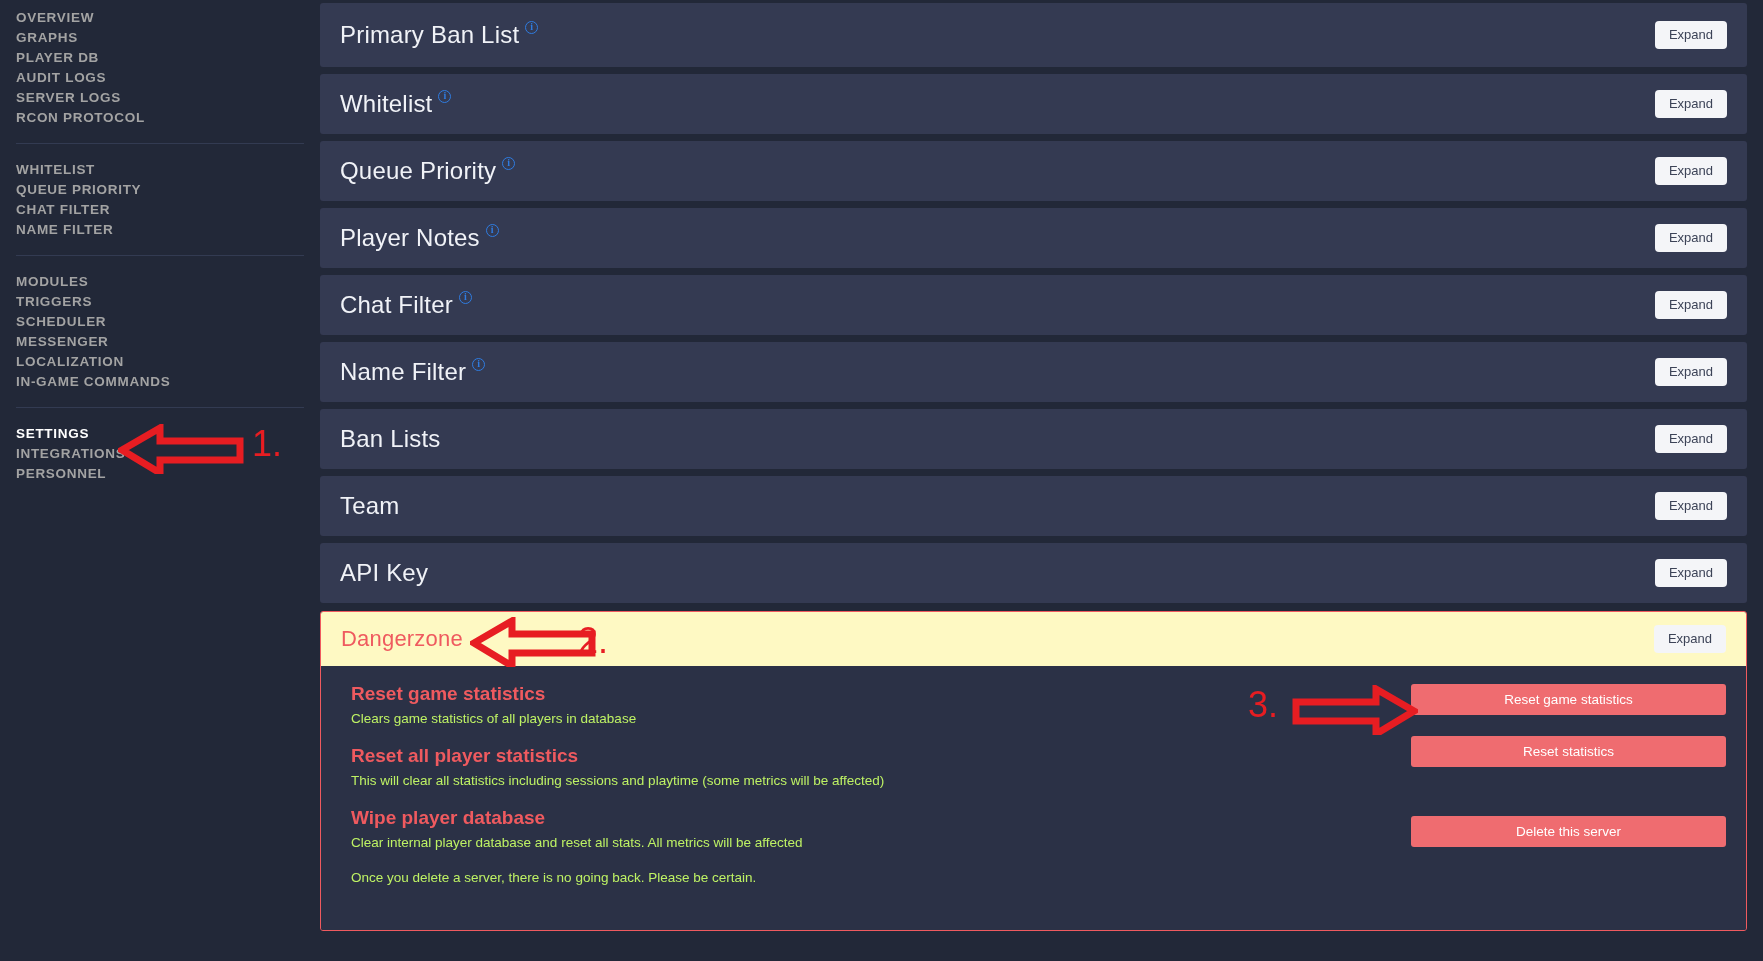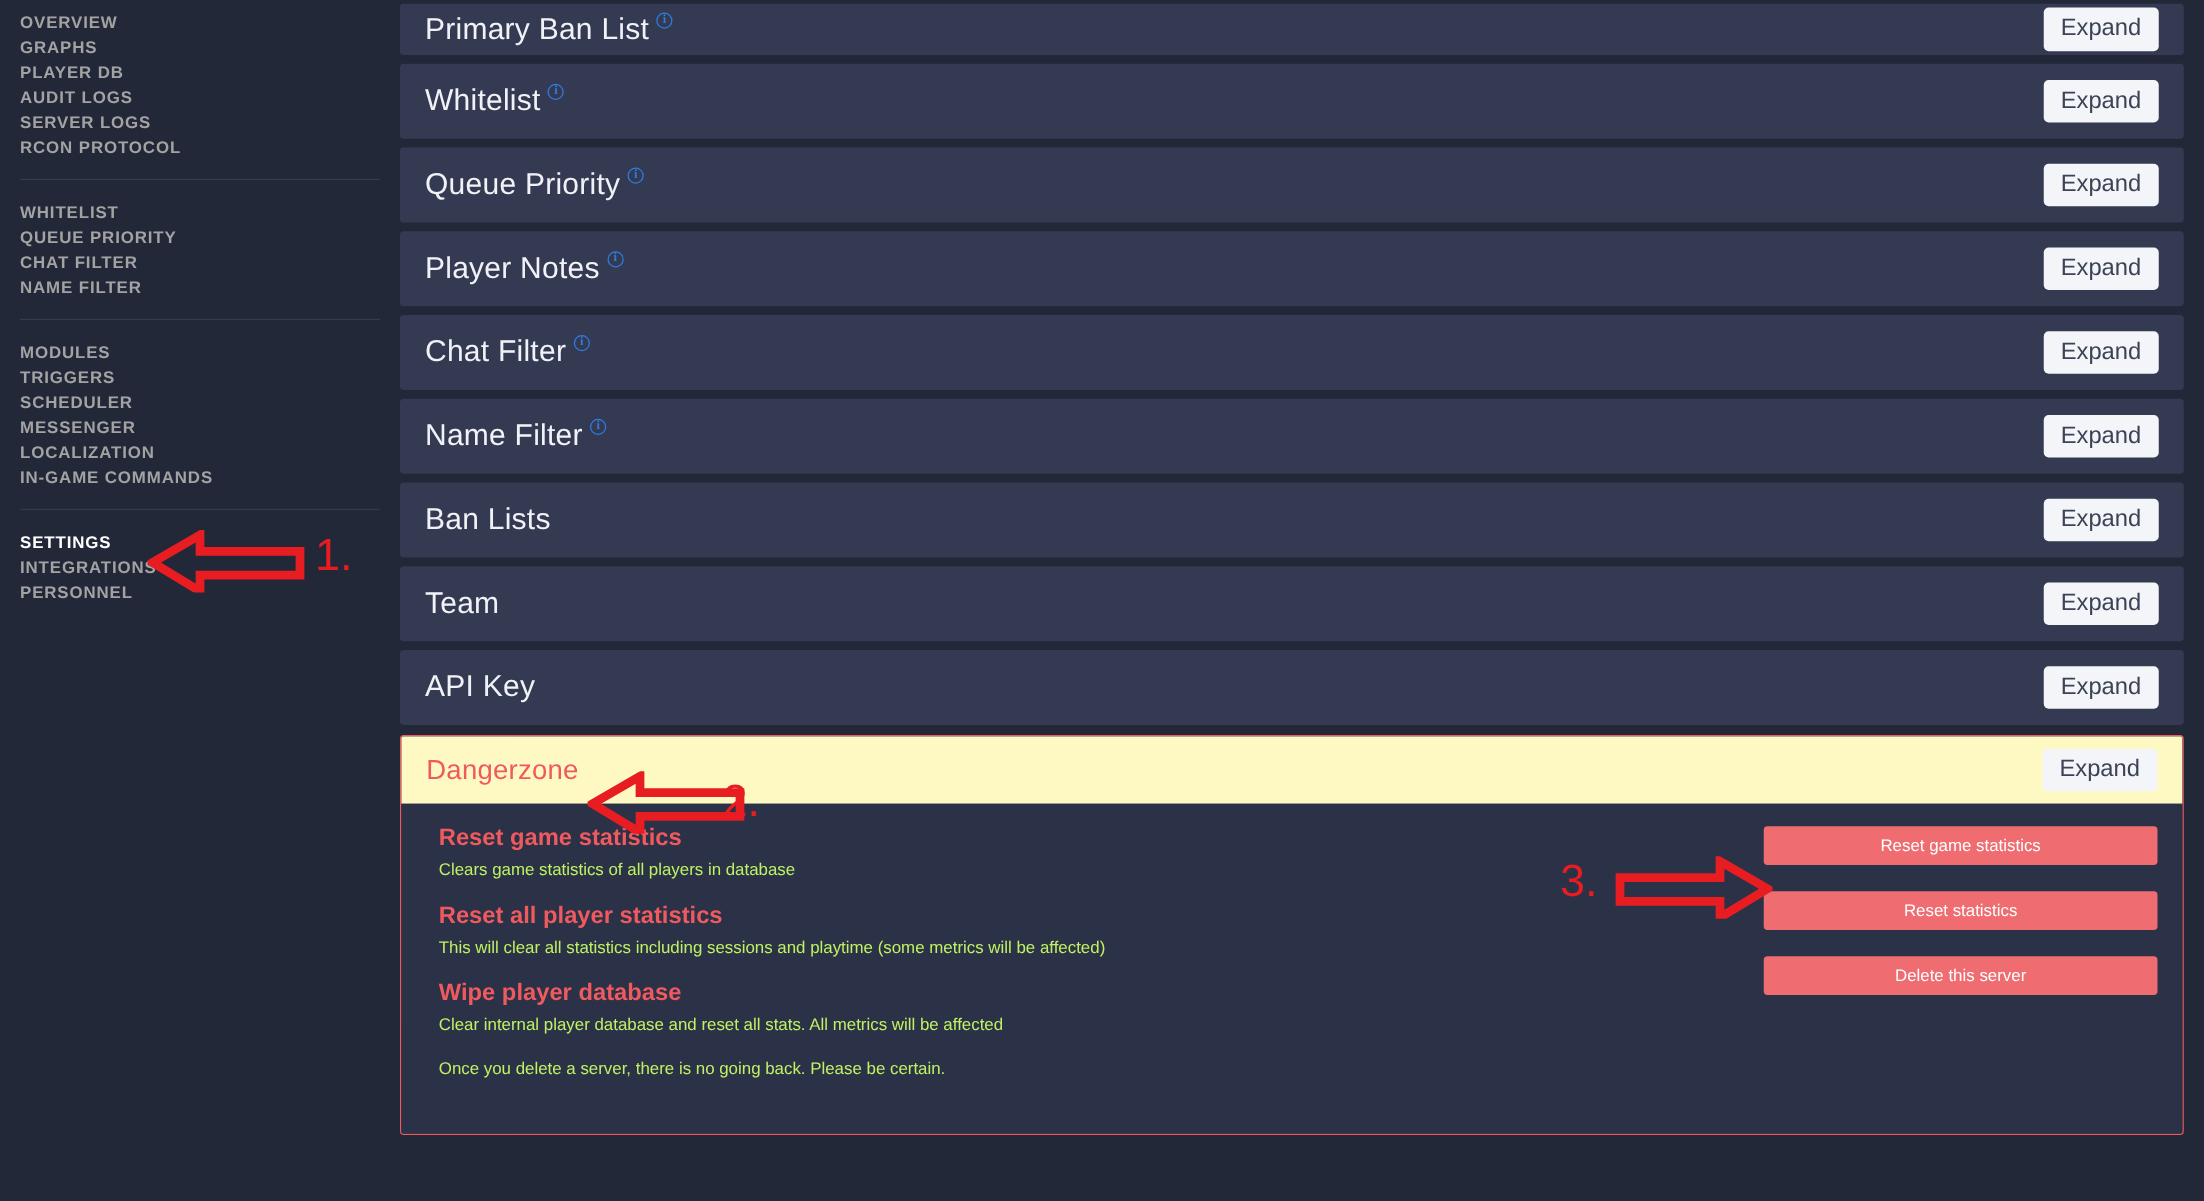--- a/index.html
+++ b/index.html
@@ -63,21 +63,21 @@
     background: #343a52;
     border-radius: 3px;
     margin-bottom: 7px;
     display: flex;
     align-items: center;
     justify-content: space-between;
     padding: 0 20px 0 20px;
     height: 60px;
     position: relative;
   }
-  .card:first-child { margin-top: 3px; height: 41px; }
+  .card:first-child { margin-top: 3px; height: 64px; }
 
   .card-title {
     font-size: 24px;
     font-weight: 400;
     color: #f0f2f7;
     letter-spacing: 0.2px;
     display: flex;
     align-items: flex-start;
     line-height: 1;
   }
@@ -99,21 +99,21 @@
     cursor: pointer;
     flex: 0 0 auto;
   }
 
   .expand-btn {
     background: #f4f5f8;
     color: #3c4357;
     border: none;
     border-radius: 4px;
     font-family: "Liberation Sans", sans-serif;
-    font-size: 19px;
+    font-size: 13px;
     padding: 7px 14px;
     cursor: pointer;
     line-height: 1.1;
   }
 
   
   .danger-card {
     border: 1px solid #ef5a5f;
     border-radius: 3px;
     margin-top: 8px;
@@ -165,21 +165,21 @@
     color: #ffffff;
     border: none;
     border-radius: 3px;
     font-family: "Liberation Sans", sans-serif;
     font-size: 13.5px;
     height: 31px;
     margin-bottom: 21px;
     cursor: pointer;
     width: 100%;
   }
-  .danger-btn:last-child { margin-bottom: 0; }
+  .danger-btn:last-child { margin-bottom: 0; margin-top: 28px; }
 
   
   .annot {
     position: absolute;
     pointer-events: none;
     z-index: 40;
   }
   .annot-num {
     position: absolute;
     color: #e71d22;

